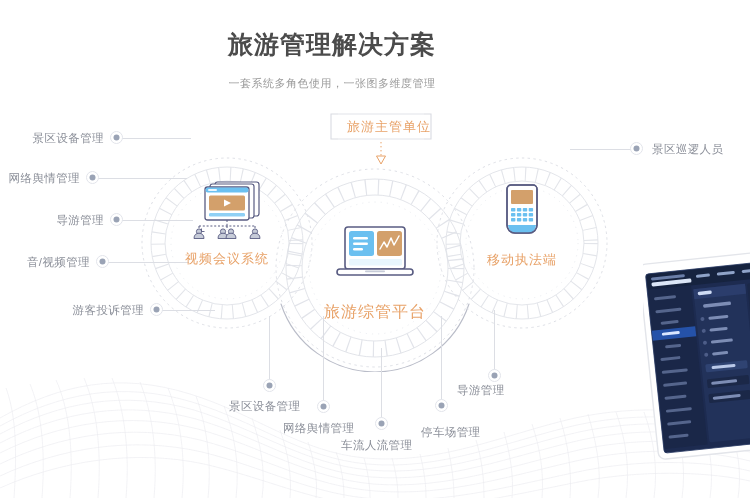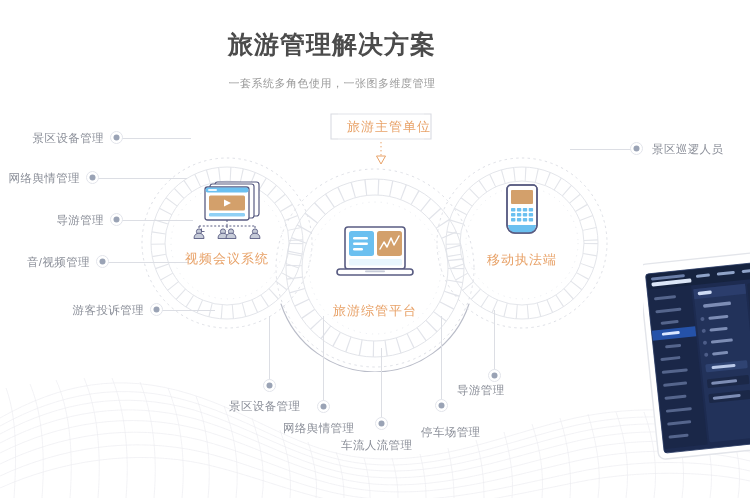--- a/index.html
+++ b/index.html
@@ -38,21 +38,21 @@
 
   
   .node { position:absolute; z-index:4; text-align:center; }
   .node-label {
     font-size:13px;
     color:#e8a268;
     letter-spacing:1px;
     white-space:nowrap;
     margin-top:6px;
   }
-  .node-label.big { font-size:13px;margin-top:12px; }
+  .node-label.big { font-size:16px;margin-top:12px; }
 
   
   .auth-box {
     position:absolute;
     left:330px; top:113px;
     width:118px; height:27px;
     z-index:7;
   }
   .auth-text {
     position:absolute; inset:0;

